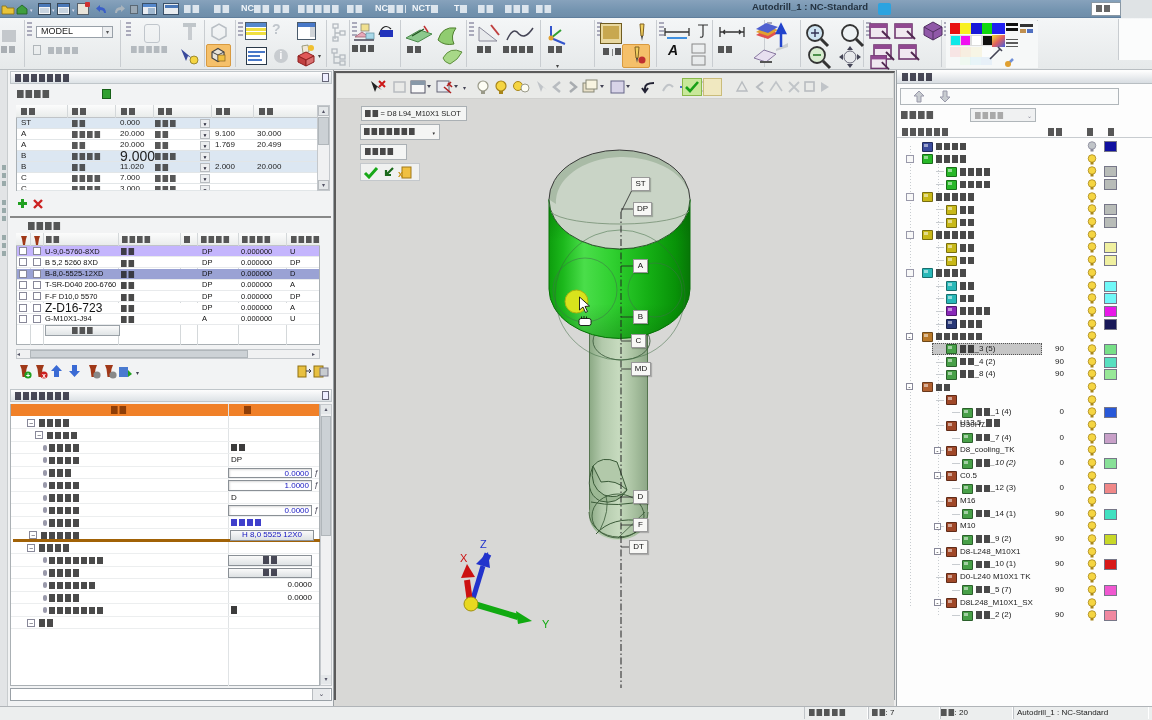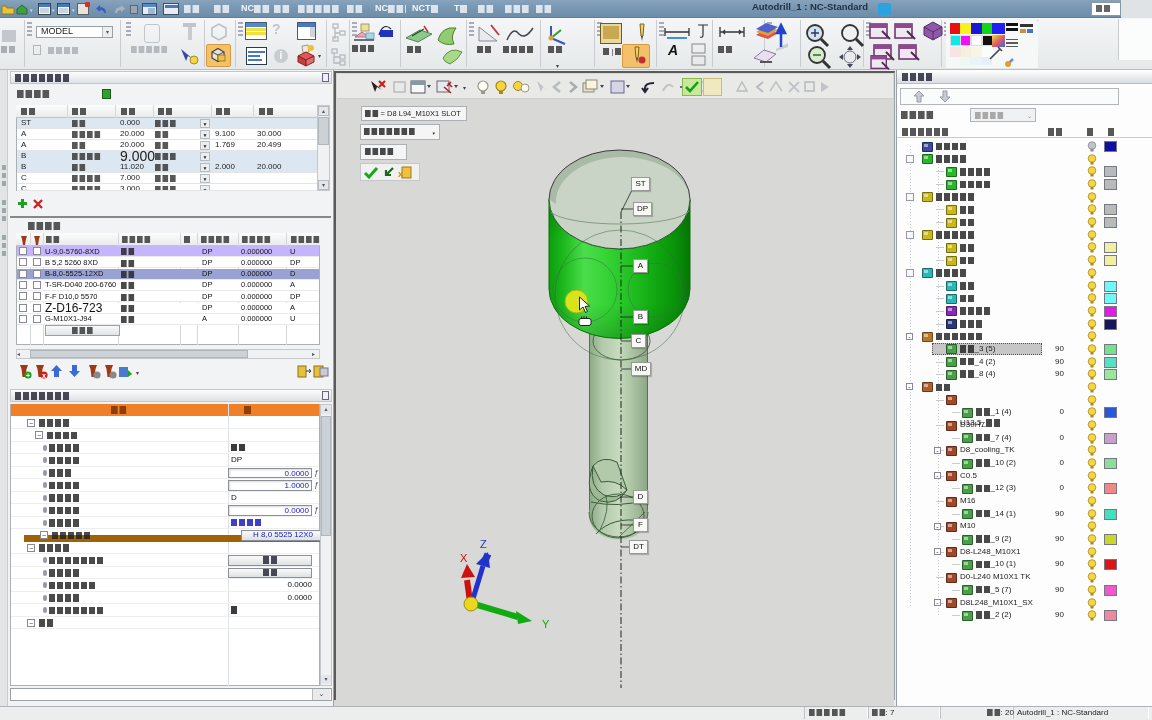--- a/index.html
+++ b/index.html
@@ -605,21 +605,21 @@
     <div class="ab" style="left:217px;top:1px;width:84px;height:10.5px;background:#fff;border:1px solid #8a9096;box-shadow:inset 1px 1px 2px rgba(0,0,0,.15);">
       <div style="position:absolute;right:2px;top:1px;font-size:8px;color:#1515c0;">0.0000</div>
     </div>
     <div class="ab" style="left:303px;top:2px;font-size:8px;color:#445;font-style:italic;">ƒ</div>
   </div>
 <div class="ab" style="left:11px;top:516.5px;width:308px;height:12.5px;border-bottom:1px solid #eceeef;">
     <div class="ab" style="left:32px;top:3px;width:4px;height:6px;background:#99a;border-radius:2px;"></div>
     <div class="ab" style="left:38px;top:2.5px;"><i class="z" style="width:30.5px;height:7.5px;color:#222;background-size:8px 100%;background-image:repeating-linear-gradient(90deg,currentColor 0 6.2px,transparent 6.2px 8px);"></i></div>
     <div class="ab" style="left:220px;top:2px;font-size:8px;color:#1515c0;"><i class="z" style="width:30.5px;height:7.5px;color:#1515c0;background-size:8px 100%;background-image:repeating-linear-gradient(90deg,currentColor 0 6.2px,transparent 6.2px 8px);"></i></div>
   </div>
-<div class="ab" style="left:24px;top:529.0px;width:308px;height:12.5px;border-bottom:7px solid #a16207;">
+<div class="ab" style="left:13px;top:529.0px;width:308px;height:12.5px;border-bottom:3px solid #a16207;">
     <div class="ab" style="left:16px;top:2px;width:8px;height:8px;border:1px solid #889;background:#fff;font-size:7px;line-height:7px;text-align:center;color:#334;">−</div>
     <div class="ab" style="left:28px;top:2.5px;"><i class="z" style="width:38.5px;height:7.5px;color:#222;background-size:8px 100%;background-image:repeating-linear-gradient(90deg,currentColor 0 6.2px,transparent 6.2px 8px);"></i></div>
     <div class="ab" style="left:217px;top:1px;width:84px;height:10.5px;background:linear-gradient(#fafafa,#dde1e3);border:1px solid #8a9096;text-align:center;"><span style="font-size:8px;color:#1515c0;">H 8,0 5525 12X0</span></div>
   </div>
 <div class="ab" style="left:11px;top:541.5px;width:308px;height:12.5px;border-bottom:1px solid #eceeef;">
     <div class="ab" style="left:16px;top:2px;width:8px;height:8px;border:1px solid #889;background:#fff;font-size:7px;line-height:7px;text-align:center;color:#334;">−</div>
     <div class="ab" style="left:28px;top:2.5px;"><i class="z" style="width:30.5px;height:7.5px;color:#222;background-size:8px 100%;background-image:repeating-linear-gradient(90deg,currentColor 0 6.2px,transparent 6.2px 8px);"></i></div>
   </div>
 <div class="ab" style="left:11px;top:554.0px;width:308px;height:12.5px;border-bottom:1px solid #eceeef;">
     <div class="ab" style="left:32px;top:3px;width:4px;height:6px;background:#99a;border-radius:2px;"></div>
@@ -1114,21 +1114,21 @@
   </div>
 <div class="ab" style="left:960px;top:446.3px;font-size:8px;color:#222;white-space:nowrap;">D8_cooling_TK</div>
 <svg class="ab" style="left:1087px;top:445.3px;" width="10" height="11">
     <circle cx="5" cy="4.5" r="3.8" fill="#f5d542" stroke="#a8861a" stroke-width=".8"></circle>
     <rect x="3.5" y="8" width="3" height="2.5" fill="#a8861a"></rect>
   </svg>
 <div class="ab" style="left:952px;top:463.0px;width:8px;height:1px;background:#c8ccd0;"></div>
 <div class="ab" style="left:962px;top:458.5px;width:11px;height:10px;background:#48a048;border:1px solid rgba(0,0,0,.4);border-radius:1px;">
     <div style="position:absolute;left:1px;top:1px;width:4px;height:3px;background:rgba(255,255,255,.5);"></div>
   </div>
-<div class="ab" style="left:976px;top:459.0px;white-space:nowrap;"><i class="z" style="width:14.5px;height:7.5px;color:#222;background-size:8px 100%;background-image:repeating-linear-gradient(90deg,currentColor 0 6.2px,transparent 6.2px 8px);"></i><span style="font-size:8px;color:#222;">_10 (2)</span></div>
+<div class="ab" style="left:976px;top:459.0px;white-space:nowrap;font-style:italic;"><i class="z" style="width:14.5px;height:7.5px;color:#222;background-size:8px 100%;background-image:repeating-linear-gradient(90deg,currentColor 0 6.2px,transparent 6.2px 8px);"></i><span style="font-size:8px;color:#222;">_10 (2)</span></div>
 <div class="ab" style="left:1040px;top:459.0px;width:24px;text-align:right;font-size:8px;color:#222;">0</div>
 <svg class="ab" style="left:1087px;top:458.0px;" width="10" height="11">
     <circle cx="5" cy="4.5" r="3.8" fill="#f5d542" stroke="#a8861a" stroke-width=".8"></circle>
     <rect x="3.5" y="8" width="3" height="2.5" fill="#a8861a"></rect>
   </svg>
 <div class="ab" style="left:1104px;top:458.0px;width:13px;height:11px;background:#88e098;border:1px solid #778;"></div>
 <div class="ab" style="left:936px;top:475.7px;width:8px;height:1px;background:#c8ccd0;"></div>
 <div class="ab" style="left:934px;top:472.2px;width:7px;height:7px;border:1px solid #889;background:#fff;font-size:7px;line-height:5.5px;text-align:center;color:#333;">-</div>
 <div class="ab" style="left:946px;top:471.2px;width:11px;height:10px;background:#a04828;border:1px solid rgba(0,0,0,.4);border-radius:1px;">
     <div style="position:absolute;left:1px;top:1px;width:4px;height:3px;background:rgba(255,255,255,.5);"></div>
@@ -1253,13 +1253,13 @@
   </svg>
 <div class="ab" style="left:1104px;top:610.2px;width:13px;height:11px;background:#f088a0;border:1px solid #778;"></div>
 <div class="ab" style="left:0;top:706px;width:1152px;height:14px;background:#eceeee;border-top:1px solid #b0b4b8;"></div>
 <div class="ab" style="left:334px;top:700px;width:560px;height:6px;background:#d8d8d6;"></div>
 <div class="ab" style="left:804px;top:707px;width:64px;height:12px;border-left:1px solid #c0c4c8;border-right:1px solid #fff;"></div>
 <div class="ab" style="left:868px;top:707px;width:72px;height:12px;border-left:1px solid #c0c4c8;border-right:1px solid #fff;"></div>
 <div class="ab" style="left:940px;top:707px;width:73px;height:12px;border-left:1px solid #c0c4c8;border-right:1px solid #fff;"></div>
 <div class="ab" style="left:1013px;top:707px;width:136px;height:12px;border-left:1px solid #c0c4c8;border-right:1px solid #fff;"></div>
 <div class="ab" style="left:809px;top:709px;"><i class="z" style="width:21.0px;height:7px;color:#333;background-size:7.5px 100%;background-image:repeating-linear-gradient(90deg,currentColor 0 5.7px,transparent 5.7px 7.5px);"></i> <i class="z" style="width:13.5px;height:7px;color:#333;background-size:7.5px 100%;background-image:repeating-linear-gradient(90deg,currentColor 0 5.7px,transparent 5.7px 7.5px);"></i></div>
 <div class="ab" style="left:872px;top:709px;"><i class="z" style="width:13.5px;height:7px;color:#333;background-size:7.5px 100%;background-image:repeating-linear-gradient(90deg,currentColor 0 5.7px,transparent 5.7px 7.5px);"></i><span style="font-size:8px;color:#222;">: 7</span></div>
-<div class="ab" style="left:987px;top:709px;"><i class="z" style="width:13.5px;height:7px;color:#333;background-size:7.5px 100%;background-image:repeating-linear-gradient(90deg,currentColor 0 5.7px,transparent 5.7px 7.5px);"></i><span style="font-size:8px;color:#222;">: 20</span></div>
+<div class="ab" style="left:941px;top:709px;"><i class="z" style="width:13.5px;height:7px;color:#333;background-size:7.5px 100%;background-image:repeating-linear-gradient(90deg,currentColor 0 5.7px,transparent 5.7px 7.5px);"></i><span style="font-size:8px;color:#222;">: 20</span></div>
 <div class="ab" style="left:1017px;top:708.5px;font-size:8px;color:#222;">Autodrill_1 : NC-Standard</div>
 </body></html>

